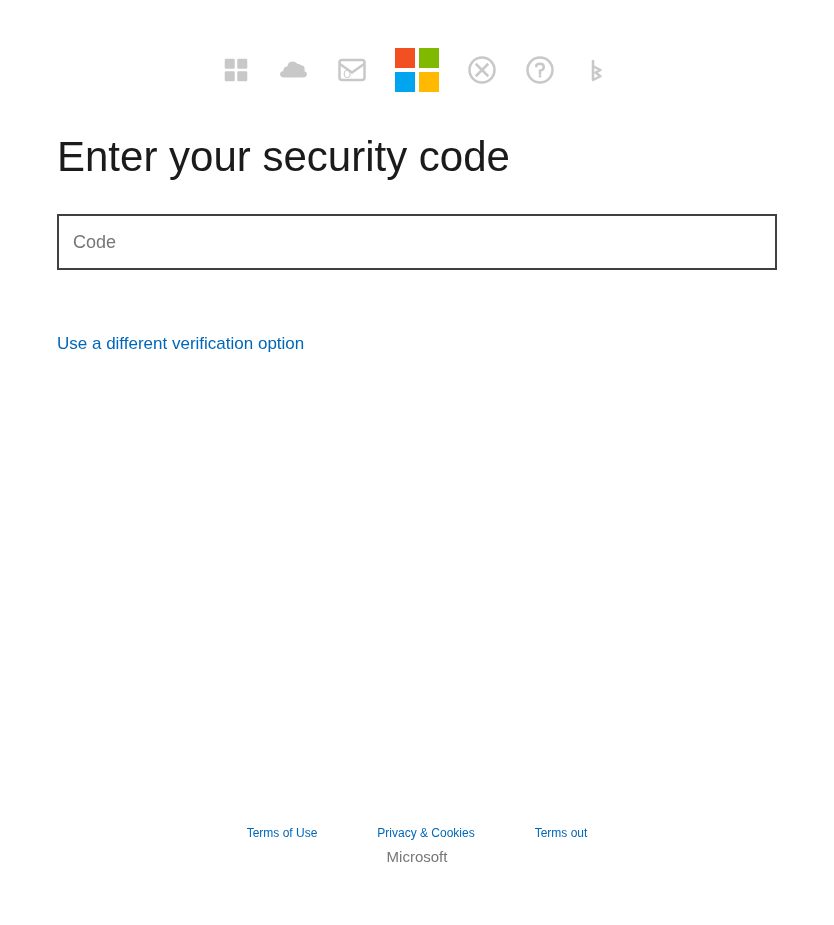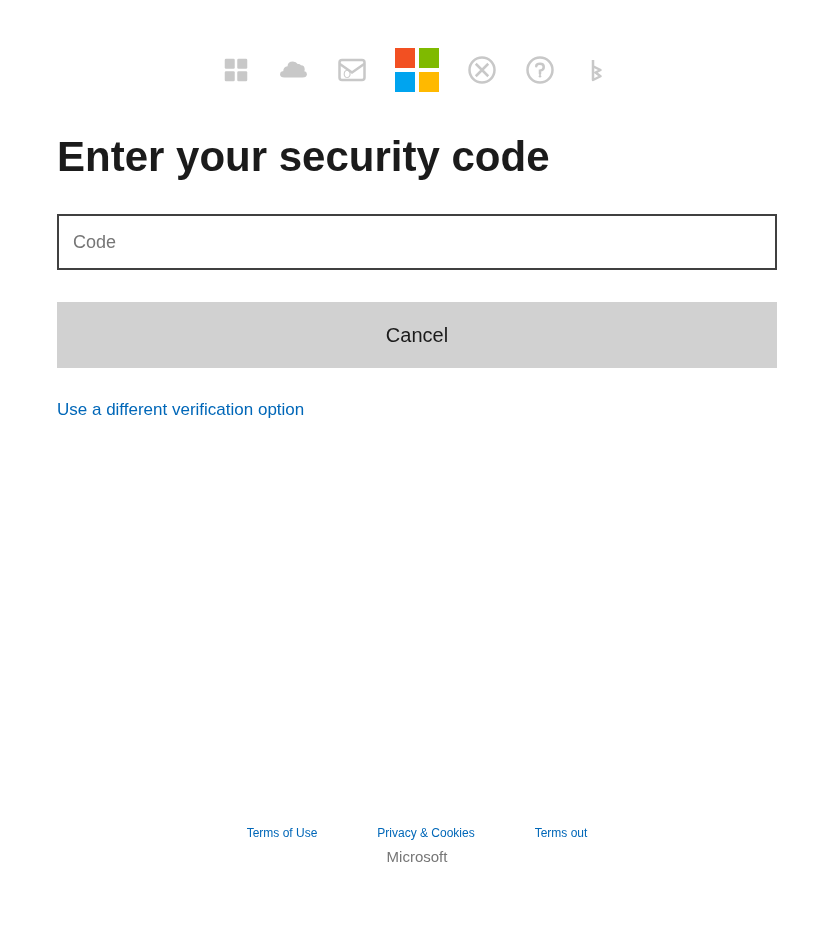--- a/index.html
+++ b/index.html
@@ -57,21 +57,21 @@
 
     .main-content {
       width: 720px;
       display: flex;
       flex-direction: column;
       align-items: flex-start;
     }
 
     .page-title {
       font-size: 42px;
-      font-weight: 700;
+      font-weight: 400;
       color: #1b1b1b;
       margin-bottom: 32px;
       line-height: 1.2;
     }
 
     .description-text {
       font-size: 17px;
       color: #1b1b1b;
       line-height: 1.5;
       margin-bottom: 28px;
@@ -237,21 +237,20 @@
   </span>
 </div>
 
 <div class="main-content">
   <h1 class="page-title">Enter your security code</h1>
 
 
   <input type="text" class="code-input" placeholder="Code" style="">
 
   <div class="buttons-row">
-    <button class="cancel-button">Cancel</button>
   </div>
 
   <a class="alt-verification-link">Use a different verification option</a>
 </div>
 
 <div class="footer">
   <div class="footer-links">
     <a class="footer-link">Terms of Use</a>
     <a class="footer-link">Privacy &amp; Cookies</a>
     <a class="footer-link">Terms out</a>

